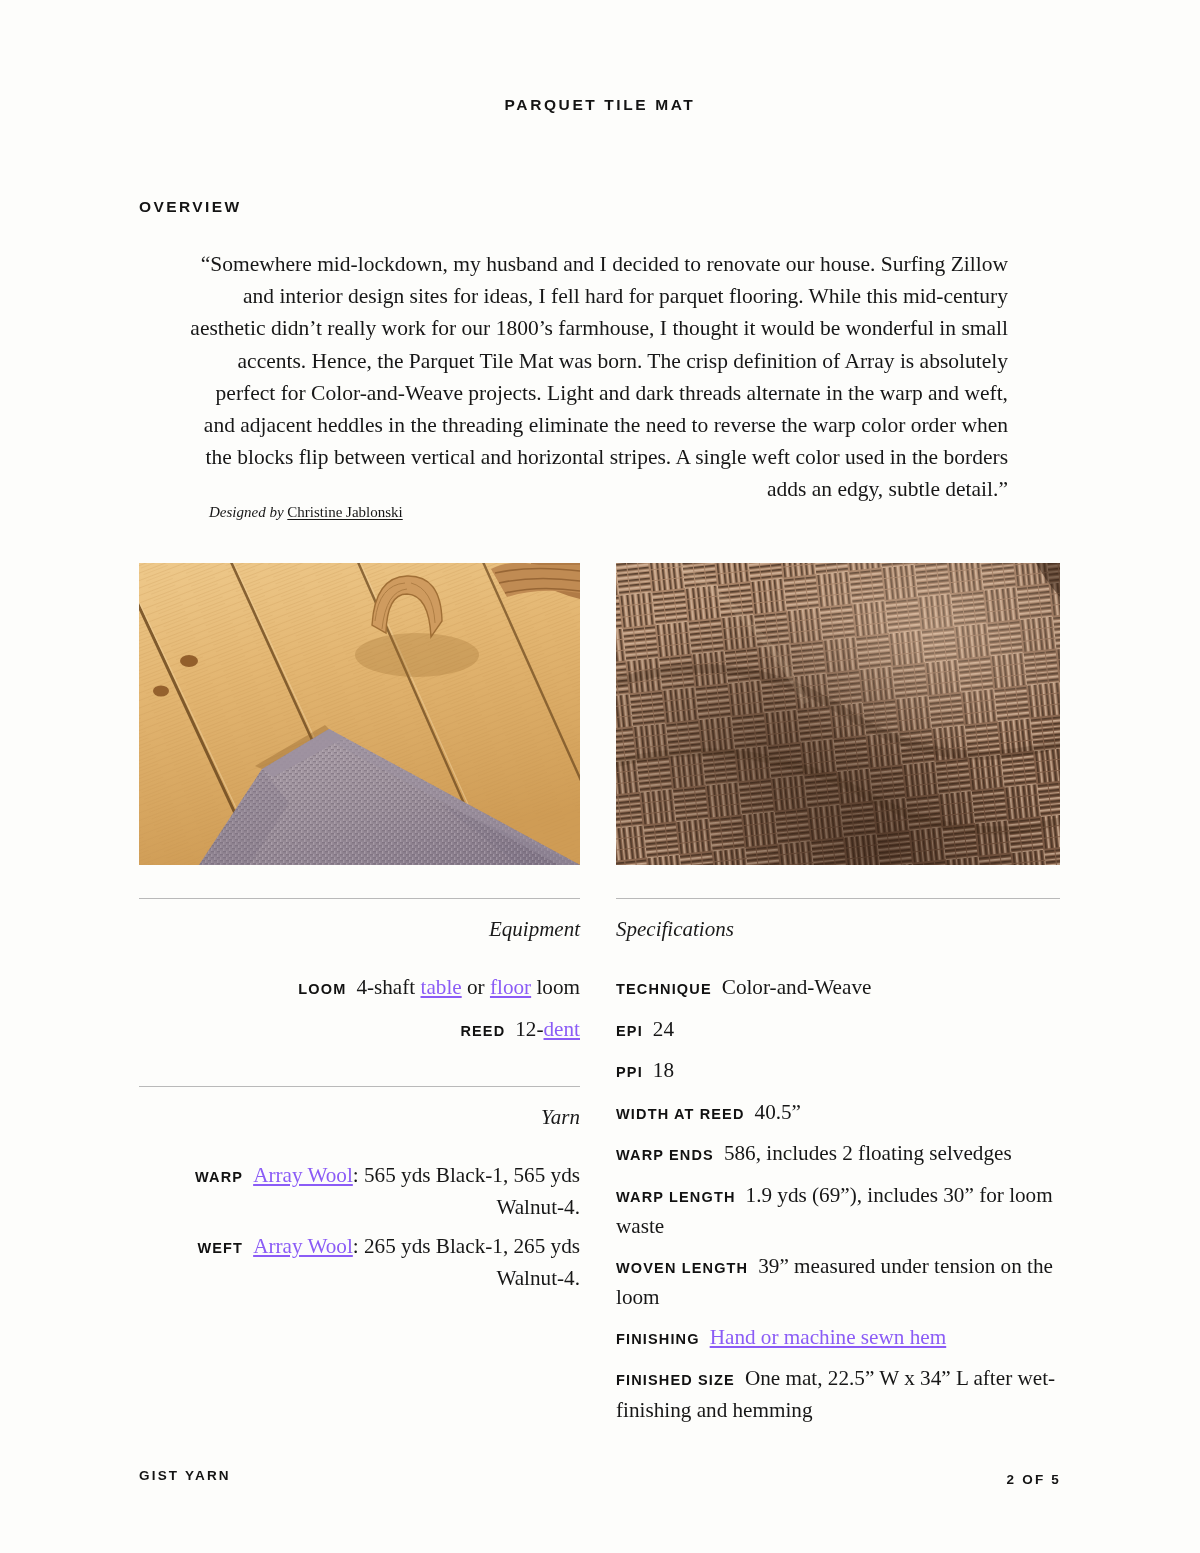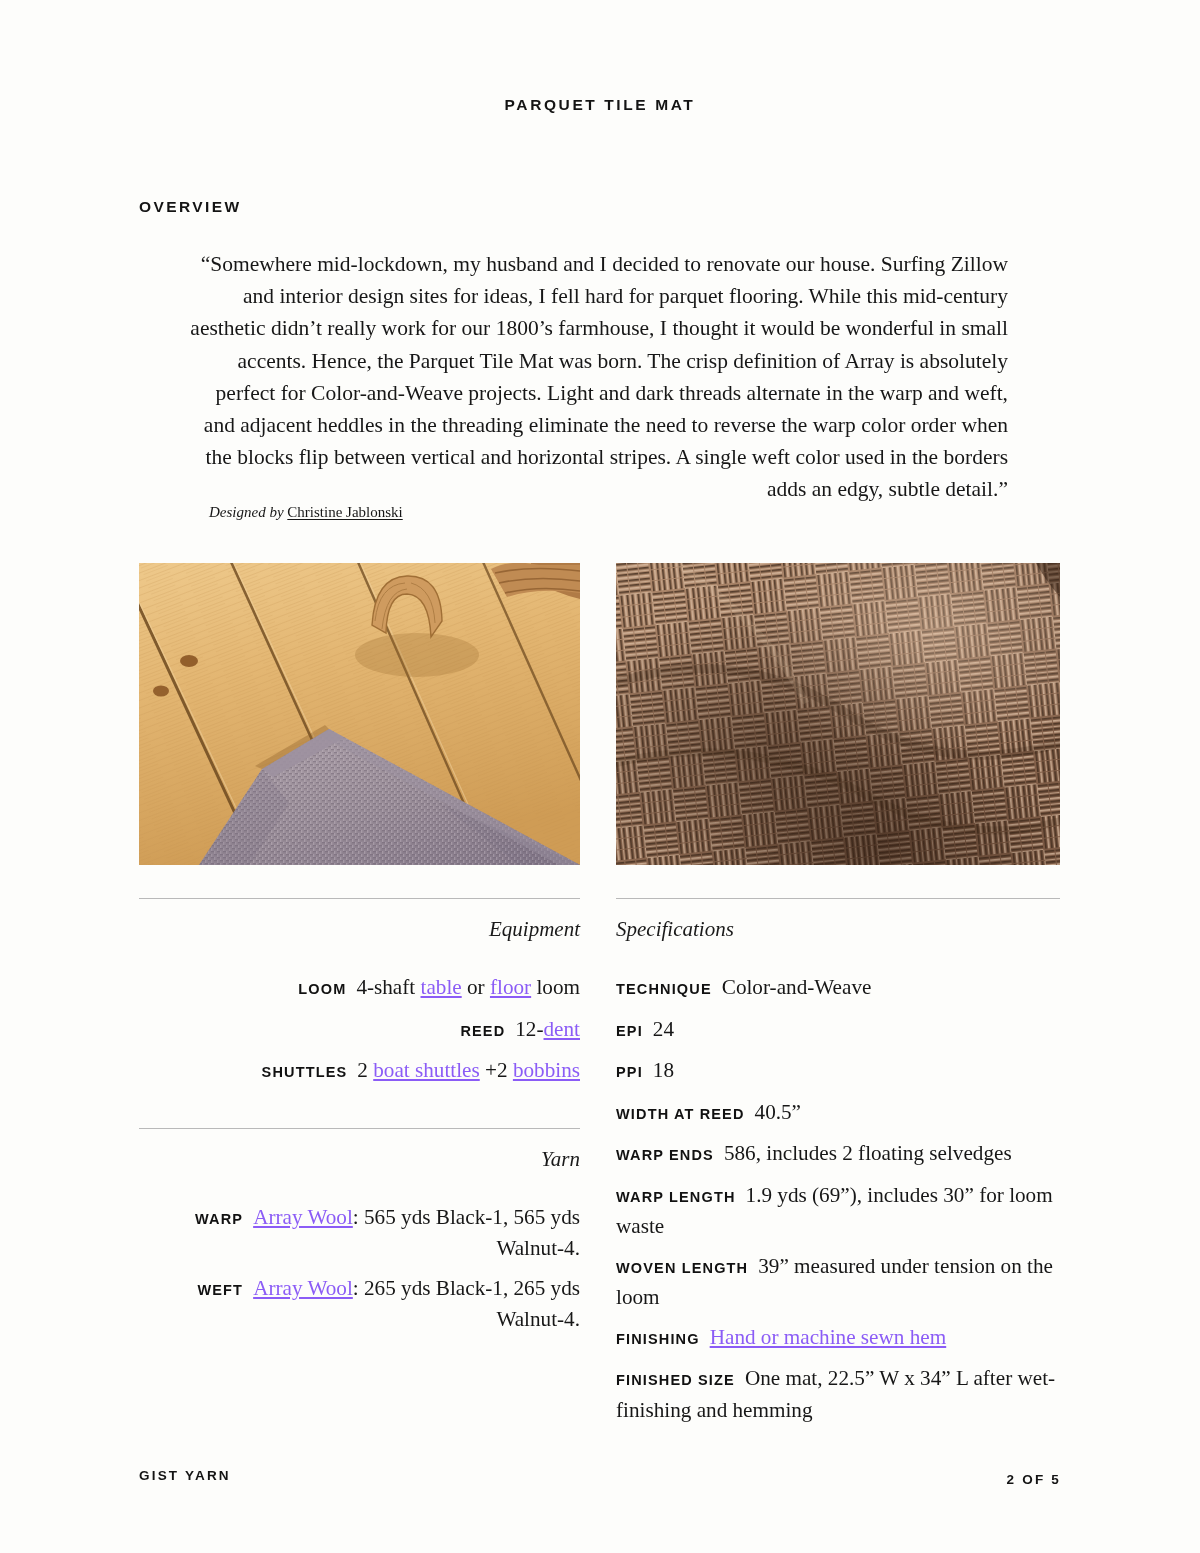--- a/index.html
+++ b/index.html
@@ -329,23 +329,20 @@
     <hr class="rule">
     <div class="col-title">Equipment</div>
 
     <ul class="spec-list">
       <li class="spec-row">
         <span class="spec-label">LOOM</span><span class="spec-value"><span>4-shaft </span><span class="lnk">table</span><span> or </span><span class="lnk">floor</span><span> loom</span></span>
       </li>
       <li class="spec-row">
         <span class="spec-label">REED</span><span class="spec-value"><span>12-</span><span class="lnk">dent</span></span>
       </li>
-      <li class="spec-row">
-        <span class="spec-label">SHUTTLES</span><span class="spec-value"><span>2 </span><span class="lnk">boat shuttles</span><span> +2 </span><span class="lnk">bobbins</span></span>
-      </li>
     </ul>
 
     <div class="yarn-block">
       <hr class="rule">
       <div class="col-title">Yarn</div>
 
       <ul class="spec-list">
         <li class="spec-row">
           <span class="spec-label">WARP</span><span class="spec-value"><span class="lnk">Array Wool</span><span>: 565 yds Black-1, 565 yds Walnut-4.</span></span>
         </li>

